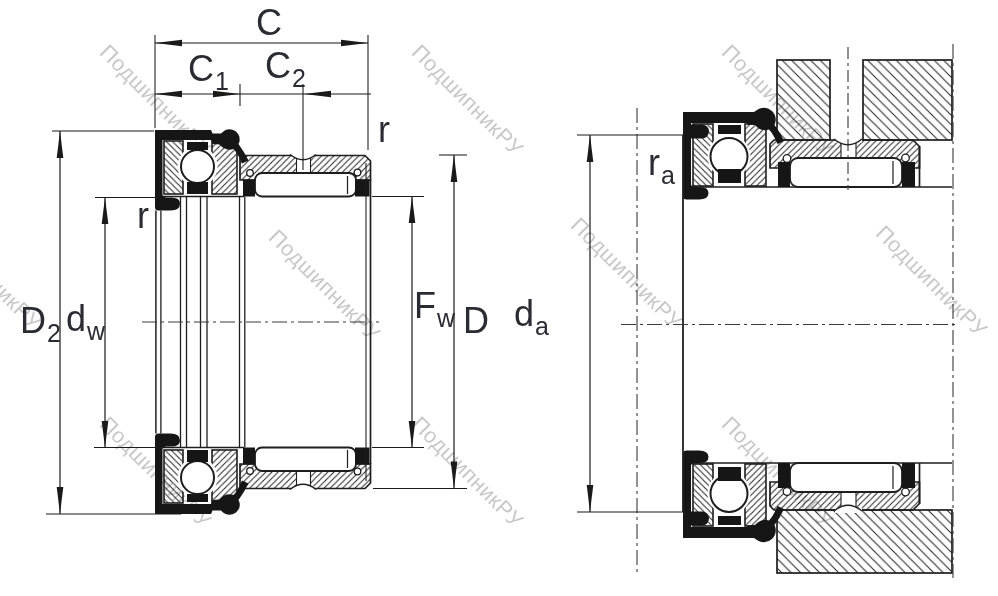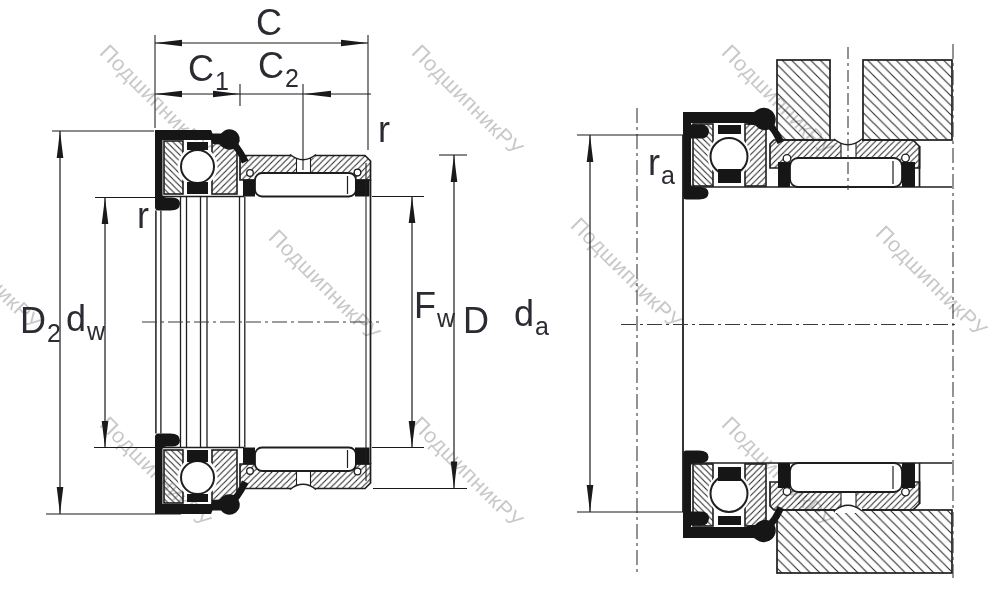--- a/index.html
+++ b/index.html
@@ -195,21 +195,21 @@
 
         <line x1="590" y1="135" x2="590" y2="512"></line>
         <polygon points="590,135 586.7,162 593.3,162" stroke="none"></polygon>
         <polygon points="590,512 586.7,485 593.3,485" stroke="none"></polygon>
       </g>
     </g>
   </svg>
 
   <div class="dimlabel" style="left:256px;top:5px"><span>C</span><span class="sub"></span></div>
   <div class="dimlabel" style="left:188px;top:51px"><span>C</span><span class="sub">1</span></div>
-  <div class="dimlabel" style="left:258px;top:48px"><span>C</span><span class="sub">2</span></div>
+  <div class="dimlabel" style="left:265px;top:48px"><span>C</span><span class="sub">2</span></div>
   <div class="dimlabel small-r" style="left:137px;top:198px"><span>r</span><span class="sub"></span></div>
   <div class="dimlabel small-r" style="left:378px;top:112px"><span>r</span><span class="sub"></span></div>
   <div class="dimlabel" style="left:20px;top:303px"><span>D</span><span class="sub">2</span></div>
   <div class="dimlabel" style="left:66px;top:301px"><span>d</span><span class="sub">w</span></div>
   <div class="dimlabel" style="left:414px;top:288px"><span>F</span><span class="sub">w</span></div>
   <div class="dimlabel" style="left:463px;top:303px"><span>D</span><span class="sub"></span></div>
   <div class="dimlabel" style="left:514px;top:296px"><span>d</span><span class="sub">a</span></div>
   <div class="dimlabel small-r" style="left:648px;top:145px"><span>r</span><span class="sub">a</span></div>
 
 </div>

